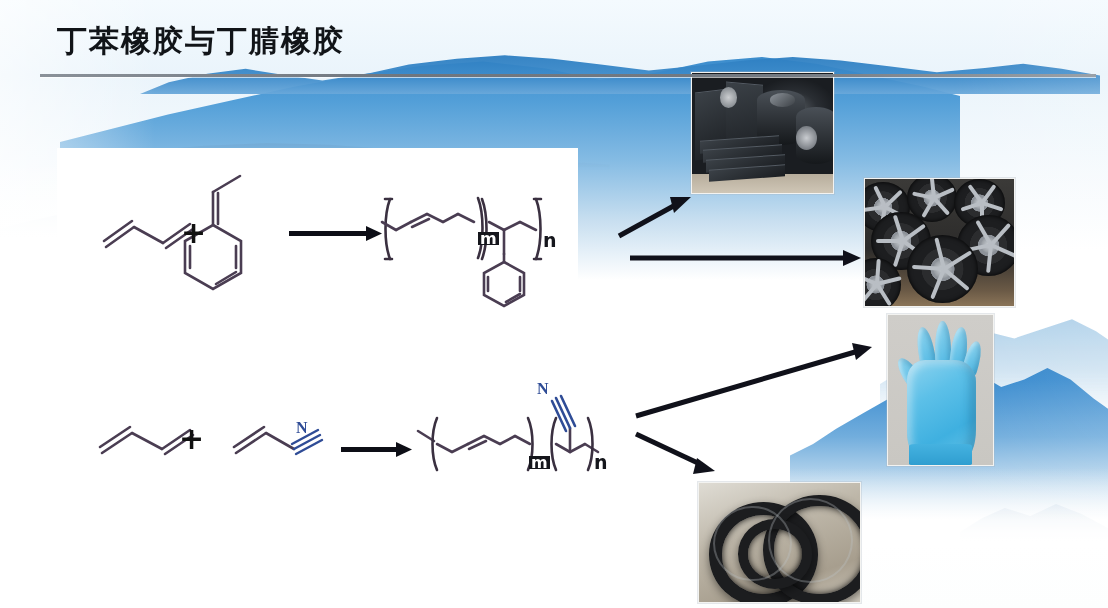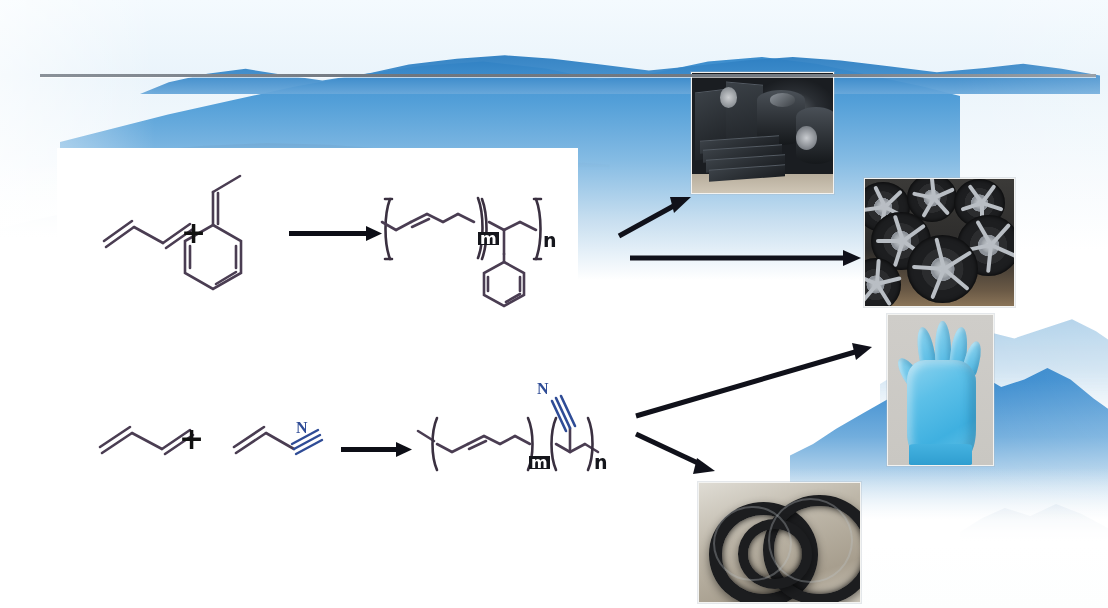--- a/index.html
+++ b/index.html
@@ -211,20 +211,21 @@
   <div class="mtn mtn-peaks"></div>
   <div class="mtn mtn-left"></div>
   <div class="mtn mtn-mist"></div>
   <div class="mtn mtn-right2"></div>
   <div class="mtn mtn-right"></div>
   <div class="mtn mtn-right-far"></div>
   <div class="mtn mtn-bottom-mist"></div>
   <div class="bg-bottom-fade"></div>
   <div class="bg-lr-fade"></div>
 
+  <div class="title">丁苯橡胶与丁腈橡胶</div>
   <div class="title-rule"></div>
 
   <div class="panel"></div>
   <div class="panel-lower"></div>
   <div class="panel-left-fill"></div>
 
   <div class="chem">
     <svg width="1108" height="608" viewBox="0 0 1108 608">
       <g stroke="#4a3d52" stroke-width="2.6" fill="none" stroke-linecap="round">
 

